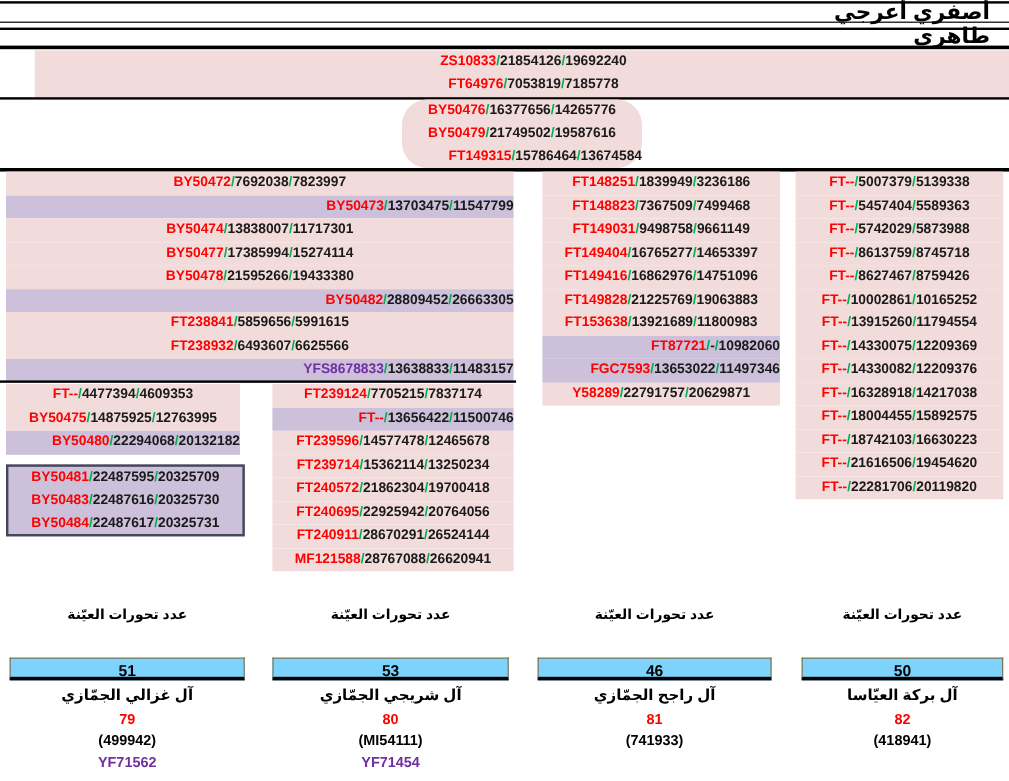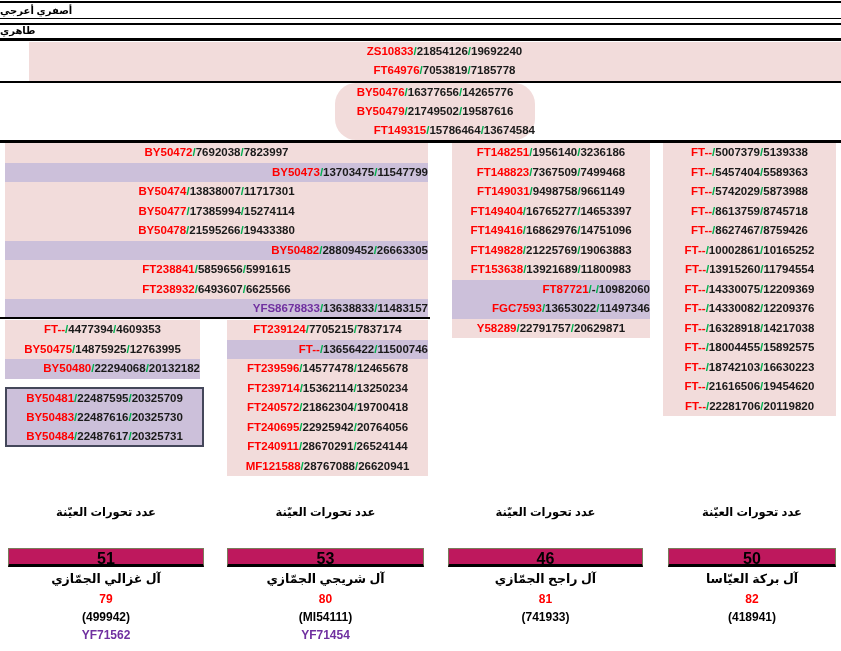--- a/index.html
+++ b/index.html
@@ -1,36 +1,36 @@
 <!DOCTYPE html>
 <html><head>
 <meta charset="utf-8">
 <style>
   html,body{margin:0;padding:0;background:#ffffff;}
   .page{position:relative;width:841px;height:651px;background:#ffffff;overflow:hidden;
         font-family:"Liberation Sans","DejaVu Sans",sans-serif;font-weight:bold;color:#1a1a1a;}
   .abs{position:absolute;}
   .line{position:absolute;left:0;width:841px;background:#000;}
   .dbl{position:absolute;left:0;width:841px;height:4px;border-top:1px solid #000;border-bottom:2.5px solid #000;}
-  .hdr{position:absolute;left:0;width:825px;text-align:left;font-size:10px;height:15px;line-height:15px;color:#000;}
+  .hdr{position:absolute;left:0;width:825px;text-align:right;font-size:18px;height:15px;line-height:15px;color:#000;}
   .rows{position:absolute;}
   .pinkbg{background:#F2DCDB;}
   .vrow{height:19.5px;line-height:19.5px;text-align:center;font-size:11.5px;white-space:nowrap;}
   .vrow.pink{background:#F2DCDB;}
   .vrow.purple{background:#CCC0DA;text-align:right;}
   .rid{color:#FF0000;}
   .rid.purple-id{color:#7030A0;}
   .sl{color:#00B050;}
   .val{color:#1a1a1a;}
   .groupbox{position:absolute;background:#CCC0DA;border:2px solid #44475a;}
   .groupbox .vrow{height:18.8px;line-height:18.8px;}
   .sg{position:absolute;height:145px;}
   .sg-label{position:absolute;top:0;left:0;width:100%;text-align:center;font-size:11.5px;color:#000;}
   .sg-tan{position:absolute;top:43px;left:0;width:100%;height:19px;line-height:19px;text-align:center;
-          font-size:16px;background:#be185d;border:1px solid #7a7a5a;border-bottom:3px solid #000;
+          font-size:13px;background:#7dd3fc;border:1px solid #7a7a5a;border-bottom:3px solid #000;
           box-sizing:border-box;color:#000;}
   .sg-name{position:absolute;top:66px;left:0;width:100%;text-align:center;font-size:12.5px;color:#000;}
   .sg-num{position:absolute;top:87px;left:0;width:100%;text-align:center;font-size:12px;color:#FF0000;}
   .sg-kit{position:absolute;top:105px;left:0;width:100%;text-align:center;font-size:12px;color:#000;}
   .sg-yf{position:absolute;top:123px;left:0;width:100%;text-align:center;font-size:12px;color:#7030A0;}
 </style>
 </head>
 <body>
 
 <div class="page">
@@ -90,21 +90,21 @@
       <div class="vrow pink"><span class="rid">FT239596</span><span class="sl">/</span><span class="val">14577478</span><span class="sl">/</span><span class="val">12465678</span></div>
       <div class="vrow pink"><span class="rid">FT239714</span><span class="sl">/</span><span class="val">15362114</span><span class="sl">/</span><span class="val">13250234</span></div>
       <div class="vrow pink"><span class="rid">FT240572</span><span class="sl">/</span><span class="val">21862304</span><span class="sl">/</span><span class="val">19700418</span></div>
       <div class="vrow pink"><span class="rid">FT240695</span><span class="sl">/</span><span class="val">22925942</span><span class="sl">/</span><span class="val">20764056</span></div>
       <div class="vrow pink"><span class="rid">FT240911</span><span class="sl">/</span><span class="val">28670291</span><span class="sl">/</span><span class="val">26524144</span></div>
       <div class="vrow pink"><span class="rid">MF121588</span><span class="sl">/</span><span class="val">28767088</span><span class="sl">/</span><span class="val">26620941</span></div>
     </div>
 
   <div class="rows" style="left:452px;top:143px;width:198px;">
 
-  <div class="vrow pink"><span class="rid">FT148251</span><span class="sl">/</span><span class="val">1956140</span><span class="sl">/</span><span class="val">3236186</span></div>
+  <div class="vrow pink"><span class="rid">FT148251</span><span class="sl">/</span><span class="val">1839949</span><span class="sl">/</span><span class="val">3236186</span></div>
       <div class="vrow pink"><span class="rid">FT148823</span><span class="sl">/</span><span class="val">7367509</span><span class="sl">/</span><span class="val">7499468</span></div>
       <div class="vrow pink"><span class="rid">FT149031</span><span class="sl">/</span><span class="val">9498758</span><span class="sl">/</span><span class="val">9661149</span></div>
       <div class="vrow pink"><span class="rid">FT149404</span><span class="sl">/</span><span class="val">16765277</span><span class="sl">/</span><span class="val">14653397</span></div>
       <div class="vrow pink"><span class="rid">FT149416</span><span class="sl">/</span><span class="val">16862976</span><span class="sl">/</span><span class="val">14751096</span></div>
       <div class="vrow pink"><span class="rid">FT149828</span><span class="sl">/</span><span class="val">21225769</span><span class="sl">/</span><span class="val">19063883</span></div>
       <div class="vrow pink"><span class="rid">FT153638</span><span class="sl">/</span><span class="val">13921689</span><span class="sl">/</span><span class="val">11800983</span></div>
       <div class="vrow purple"><span class="rid">FT87721</span><span class="sl">/</span><span class="val">-</span><span class="sl">/</span><span class="val">10982060</span></div>
       <div class="vrow purple"><span class="rid">FGC7593</span><span class="sl">/</span><span class="val">13653022</span><span class="sl">/</span><span class="val">11497346</span></div>
       <div class="vrow pink"><span class="rid">Y58289</span><span class="sl">/</span><span class="val">22791757</span><span class="sl">/</span><span class="val">20629871</span></div>
     </div>

